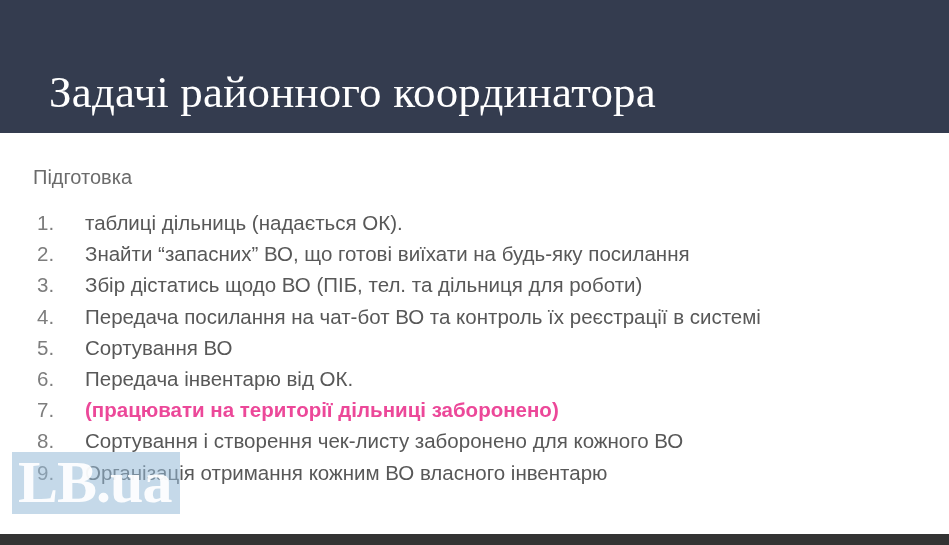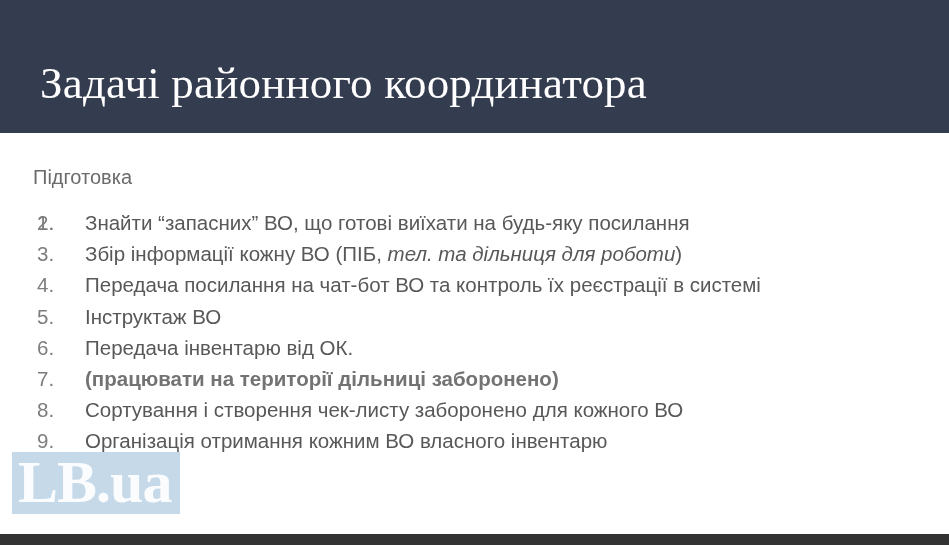--- a/index.html
+++ b/index.html
@@ -27,21 +27,21 @@
     left: 0;
     top: 0;
     width: 949px;
     height: 133px;
     background: #343c4f;
   }
   .slide-title {
     position: absolute;
     left: 32px;
     top: 52px;
-    margin: 8px;
+    margin: 17px;
     font-family: "Liberation Serif", "DejaVu Serif", serif;
     font-size: 45px;
     font-weight: 400;
     line-height: 1.05;
     color: #ffffff;
     letter-spacing: 0.2px;
     white-space: nowrap;
   }
 
   
@@ -99,26 +99,25 @@
   }
 
   .task-text {
     display: block;
   }
   .task-line {
     display: block;
     white-space: nowrap;
   }
   .em-italic {
-    font-style: italic;
     margin-top: 36px;
   }
   .em-bold {
     font-weight: bold;
-    color: #737373;
+    color: #ec4899;
   }
 
   
   .watermark {
     position: absolute;
     left: 12px;
     top: 452px;
     width: 168px;
     height: 62px;
     background: rgba(150, 186, 215, 0.55);
@@ -159,44 +158,45 @@
   </div>
 
   <div class="body-area">
 
     <div class="section-heading">Підготовка</div>
 
     <ol class="task-list">
         <li class="task-item">
           <span class="task-num">1.</span>
           <span class="task-text">
+            <span class="task-line"><span>таблиці дільниць (надається ОК).</span></span>
           </span>
         </li>
         <li class="task-item">
           <span class="task-num">2.</span>
           <span class="task-text">
             <span class="task-line"><span>Знайти “запасних” ВО, що готові виїхати на будь-яку посилання</span></span>
           </span>
         </li>
         <li class="task-item">
           <span class="task-num">3.</span>
           <span class="task-text">
-            <span class="task-line"><span>Збір інформації кожну ВО (ПІБ, </span><span class="em-italic">тел. та дільниця для роботи</span><span>)</span></span>
+            <span class="task-line"><span>Збір дістатись щодо ВО (ПІБ, </span><span class="em-italic">тел. та дільниця для роботи</span><span>)</span></span>
           </span>
         </li>
         <li class="task-item">
           <span class="task-num">4.</span>
           <span class="task-text">
             <span class="task-line"><span>Передача посилання на чат-бот ВО та контроль їх реєстрації в системі</span></span>
           </span>
         </li>
         <li class="task-item">
           <span class="task-num">5.</span>
           <span class="task-text">
-            <span class="task-line"><span>Інструктаж ВО</span></span>
+            <span class="task-line"><span>Сортування ВО</span></span>
           </span>
         </li>
         <li class="task-item">
           <span class="task-num">6.</span>
           <span class="task-text">
             <span class="task-line"><span>Передача інвентарю від ОК.</span></span>
           </span>
         </li>
         <li class="task-item">
           <span class="task-num">7.</span>

